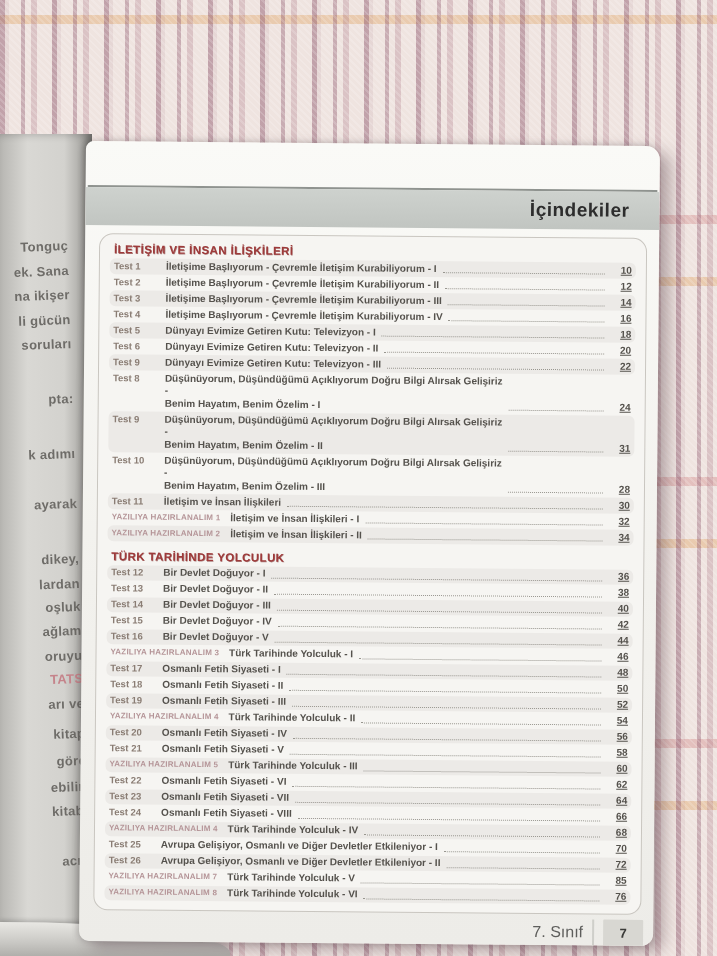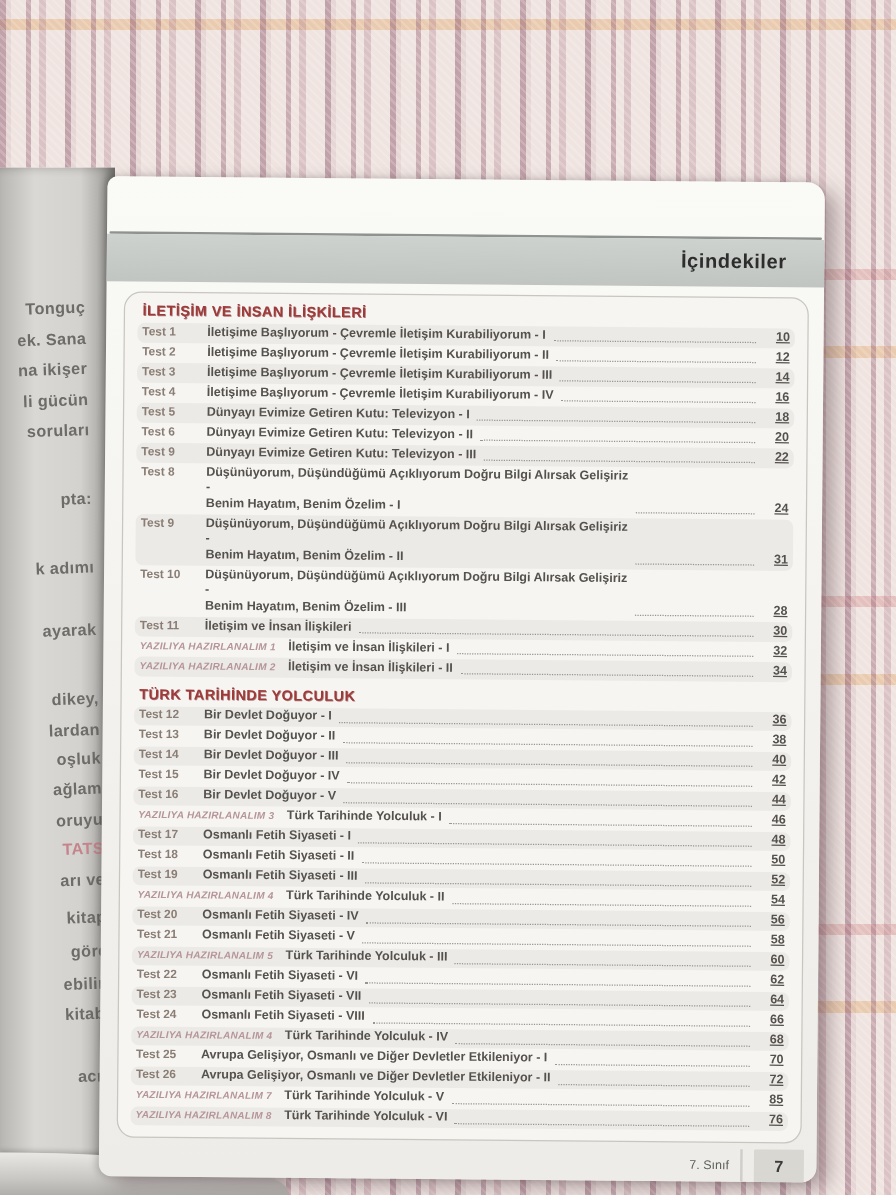--- a/index.html
+++ b/index.html
@@ -50,21 +50,21 @@
     box-shadow:10px 6px 16px rgba(70,45,55,0.38), -2px 0 6px rgba(0,0,0,0.18);
     overflow:hidden;
   }
   .page-top{height:44px;}
   .rule{height:2px;background:#8f938f;margin:0 2px;border-radius:2px;}
   .title-band{
     height:38px;background:linear-gradient(180deg,#ced2ce,#c1c5c1);
     display:flex;align-items:center;justify-content:flex-end;padding-right:30px;
   }
   .page-title{
-    font-size:16px;font-weight:bold;color:#2d2d2d;letter-spacing:0.5px;
+    font-size:19px;font-weight:bold;color:#2d2d2d;letter-spacing:0.5px;
   }
   
   .toc-box{
     margin:8px 12px 0 14px;border:1px solid #c9c6c0;border-radius:14px;
     padding:6px 10px 8px 10px;background:#f6f5f2;
   }
   .section{margin-bottom:9px;}
   .section:last-child{margin-bottom:0;}
   .section-header{
     color:var(--red);font-weight:bold;font-size:11.5px;letter-spacing:0.4px;
@@ -72,39 +72,39 @@
   }
   .row{
     display:flex;align-items:baseline;line-height:12.5px;
     padding:1.5px 4px;border-radius:6px;margin-bottom:0.5px;
   }
   .rows .row:nth-child(odd){background:#eceae7;}
   .row-label{
     flex:0 0 auto;min-width:52px;font-size:9.5px;font-weight:bold;
     color:var(--testlab);align-self:flex-start;
   }
-  .row-label.yazili{min-width:0;margin-right:10px;font-size:8px;color:var(--yazili);letter-spacing:0.2px;font-style:italic;}
+  .row-label.yazili{min-width:0;margin-right:10px;font-size:8px;color:var(--yazili);letter-spacing:0.2px;}
   .row-title{
     flex:0 1 auto;max-width:338px;font-size:10px;font-weight:bold;color:var(--ink);
   }
   .title2{display:block;}
   .row-leader{
     flex:1 1 auto;border-bottom:1.6px dotted var(--leader);
     margin:0 5px 2px 6px;align-self:flex-end;min-width:20px;
   }
   .row-page{
     flex:0 0 auto;width:22px;text-align:right;font-size:10px;font-weight:bold;
     color:var(--ink);align-self:flex-end;text-decoration:underline;
   }
   
   .page-footer{
     display:flex;justify-content:flex-end;align-items:center;
     margin-top:5px;padding-right:10px;gap:9px;
   }
-  .grade-label{font-size:10px;color:#5e5e5c;}
+  .grade-label{font-size:16px;color:#5e5e5c;}
   .footer-divider{width:2px;height:26px;background:#cfcfca;}
   .page-number-box{
     width:40px;height:27px;background:#d8d7d2;display:flex;
     align-items:center;justify-content:center;border-radius:1px;
   }
   .page-number{font-size:13px;font-weight:bold;color:#3b3b39;}
 </style>
 </head>
 <body>
 

